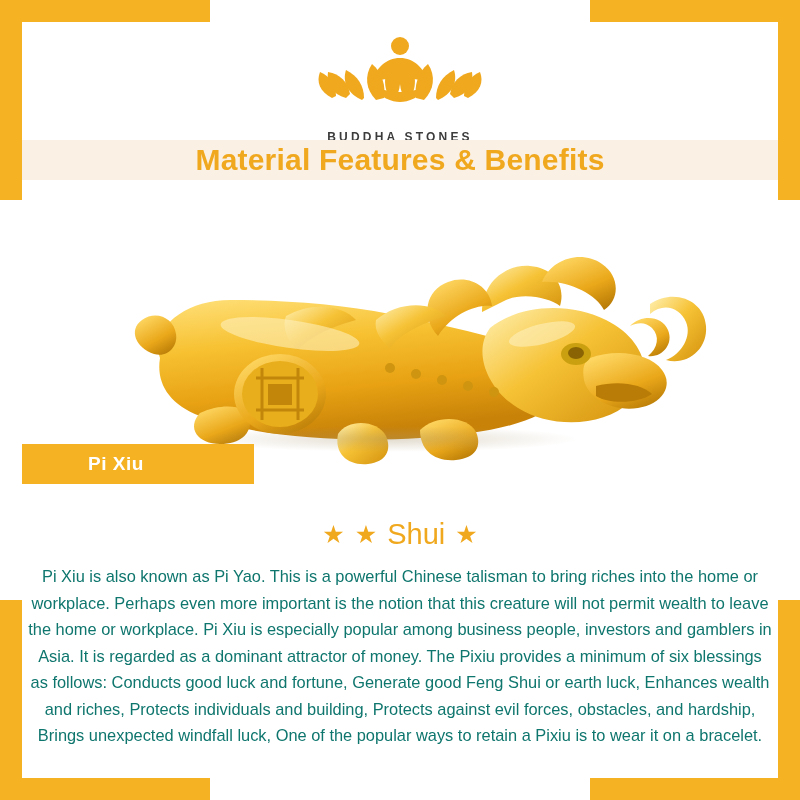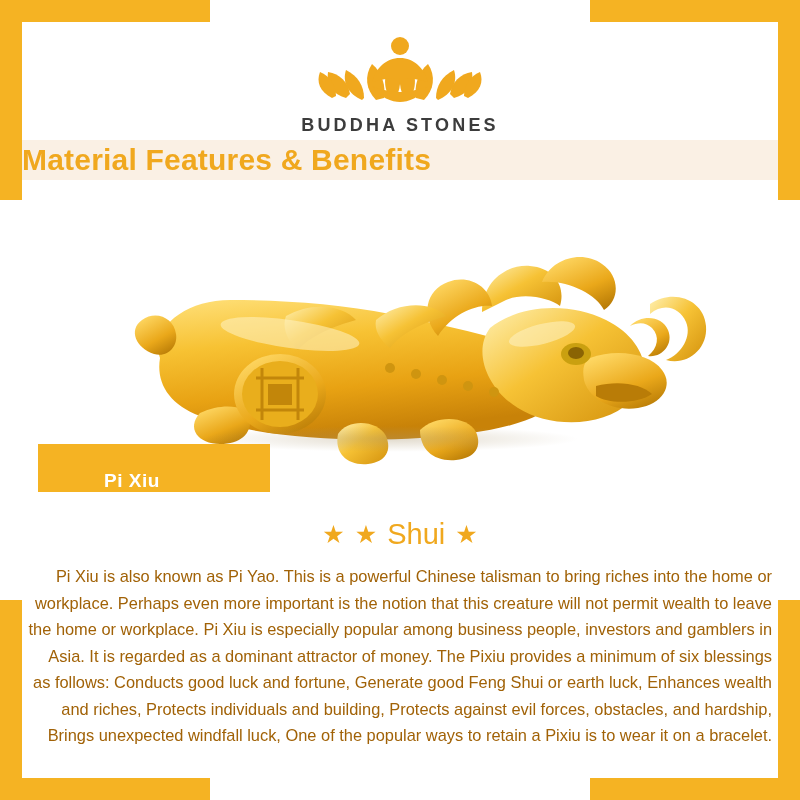--- a/index.html
+++ b/index.html
@@ -36,35 +36,36 @@
     top: 22px; left: 0; right: 0;
     height: 120px;
     display: flex;
     flex-direction: column;
     align-items: center;
     justify-content: flex-start;
     padding-top: 6px;
   }
   .logo-mark { width: 180px; height: 84px; display: block; }
   .brand-name {
-    margin-top: 3px;
-    font-size: 18px;
+    margin-top: 18px;
+    font-size: 12px;
     letter-spacing: 3.2px;
     font-weight: bold;
     color: #3c3c3c;
   }
 
   
   .title-band {
     position: absolute;
     top: 140px; left: 22px; right: 22px;
     height: 40px;
     background: #faf0e4;
     display: flex;
     align-items: center;
+    justify-content: center;
   }
   .title-band-text {
     color: #f0a81e;
     font-size: 30px;
     font-weight: bold;
     letter-spacing: 0.2px;
   }
 
   
   .product-area {
@@ -85,27 +86,27 @@
   .shadow {
     position: absolute;
     left: 110px; top: 218px;
     width: 380px; height: 26px;
     background: radial-gradient(ellipse at center, rgba(170,150,110,0.35) 0%, rgba(255,255,255,0) 70%);
   }
 
   
   .label-tab {
     position: absolute;
-    left: 38px;
+    left: 22px;
     top: 444px;
     width: 232px;
-    height: 48px;
+    height: 40px;
     background: #f5b323;
     display: flex;
-    align-items: flex-end;
+    align-items: center;
     padding-left: 66px;
     z-index: 6;
   }
   .label-tab-text {
     color: #ffffff;
     font-weight: bold;
     font-size: 19px;
     letter-spacing: 0.5px;
   }
 
@@ -125,22 +126,22 @@
     color: #f0a81e;
     font-weight: normal;
     margin-bottom: 12px;
     white-space: nowrap;
   }
   .tagline .star { font-size: 25px; line-height: 1; color: #f0a81e; }
   .tagline .word { color: #f0a81e; }
   .body-text {
     font-size: 16.4px;
     line-height: 1.62;
-    color: #a16207;
-    text-align: right;
+    color: #0f766e;
+    text-align: center;
     padding: 0 2px;
   }
 </style>
 </head>
 <body>
 
 <div class="page">
 
   <div class="corner corner-tl-v"></div>
   <div class="corner corner-tl-h"></div>

